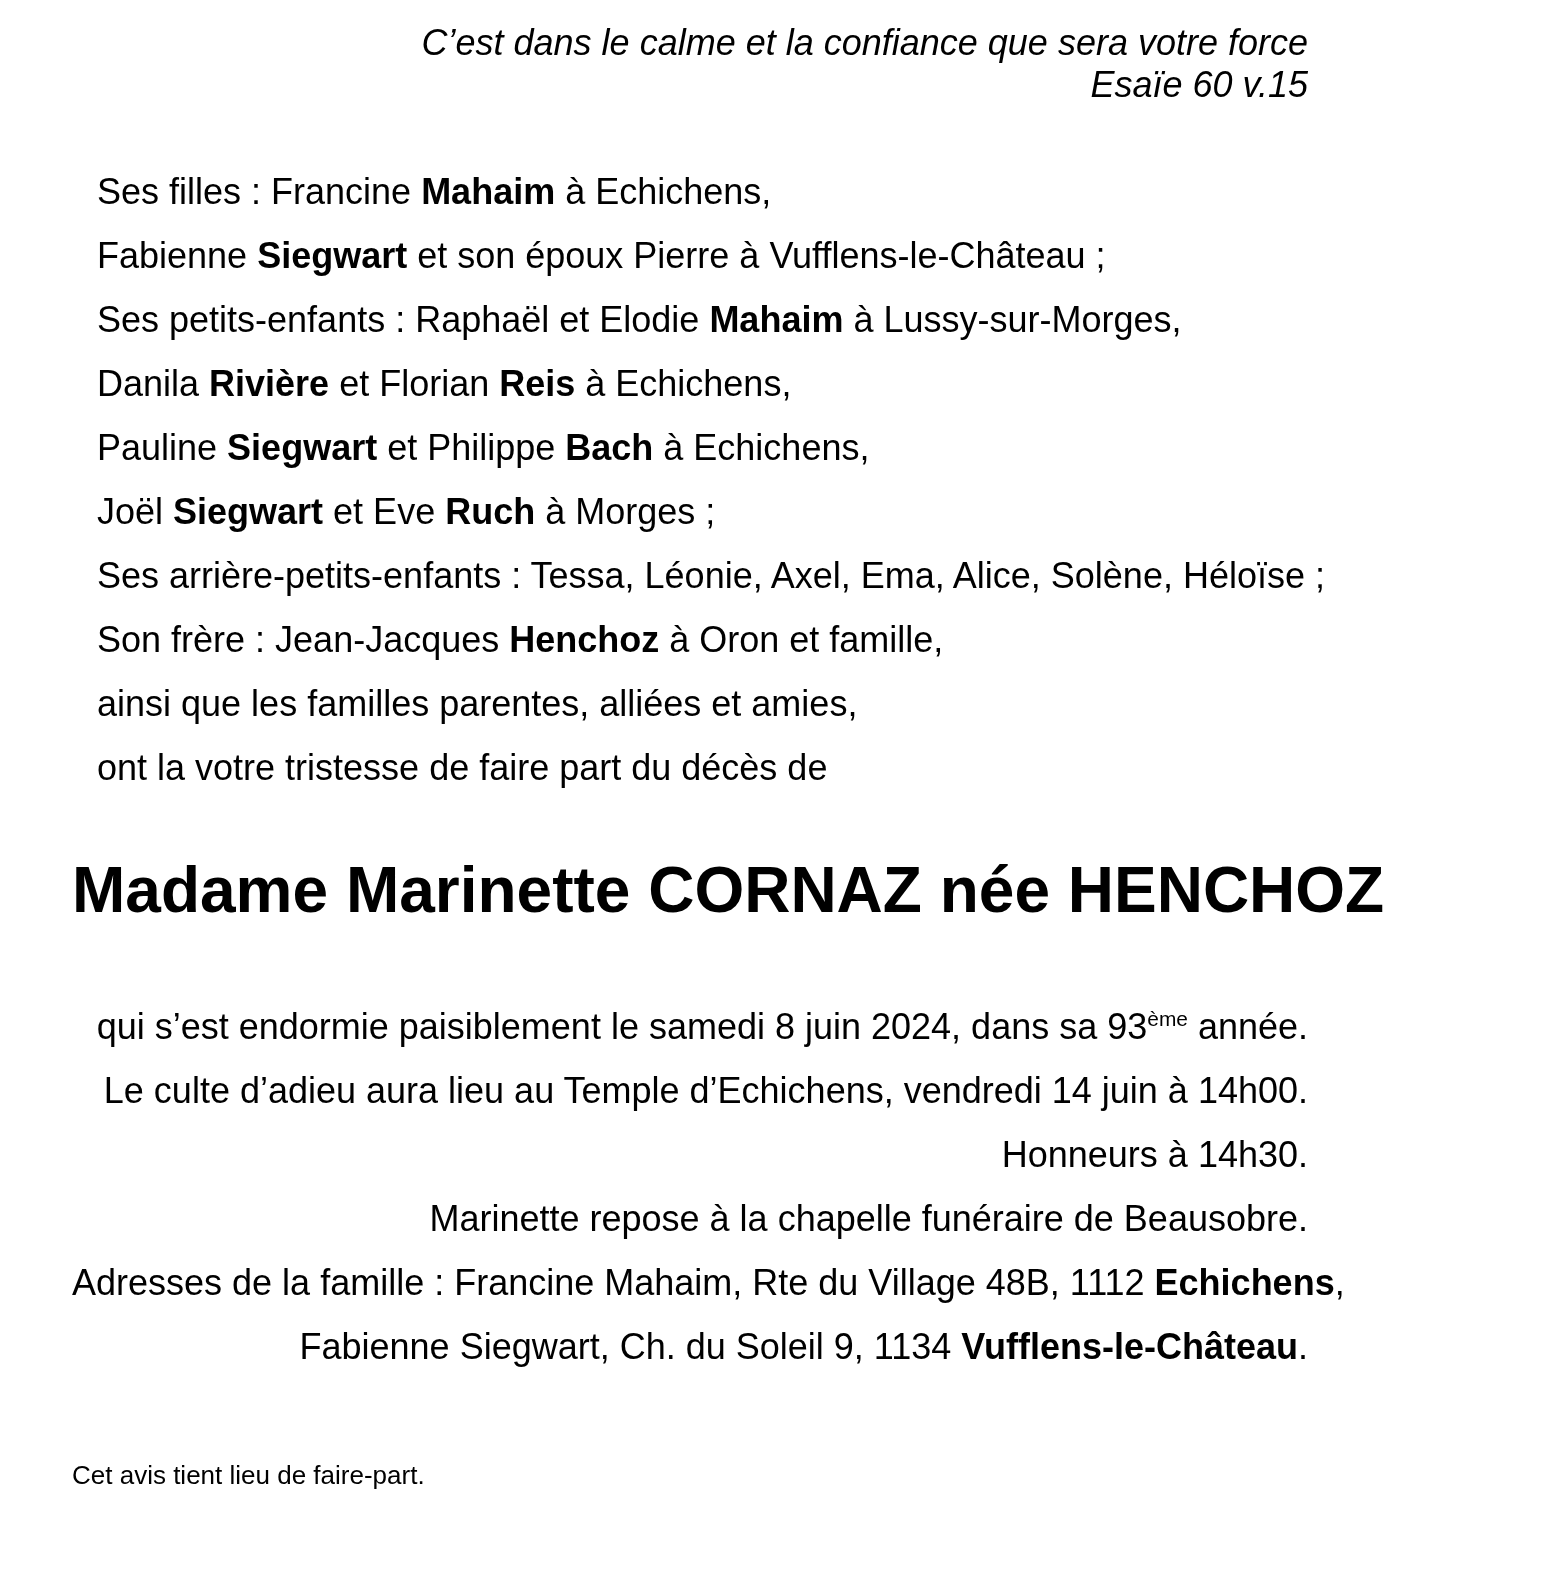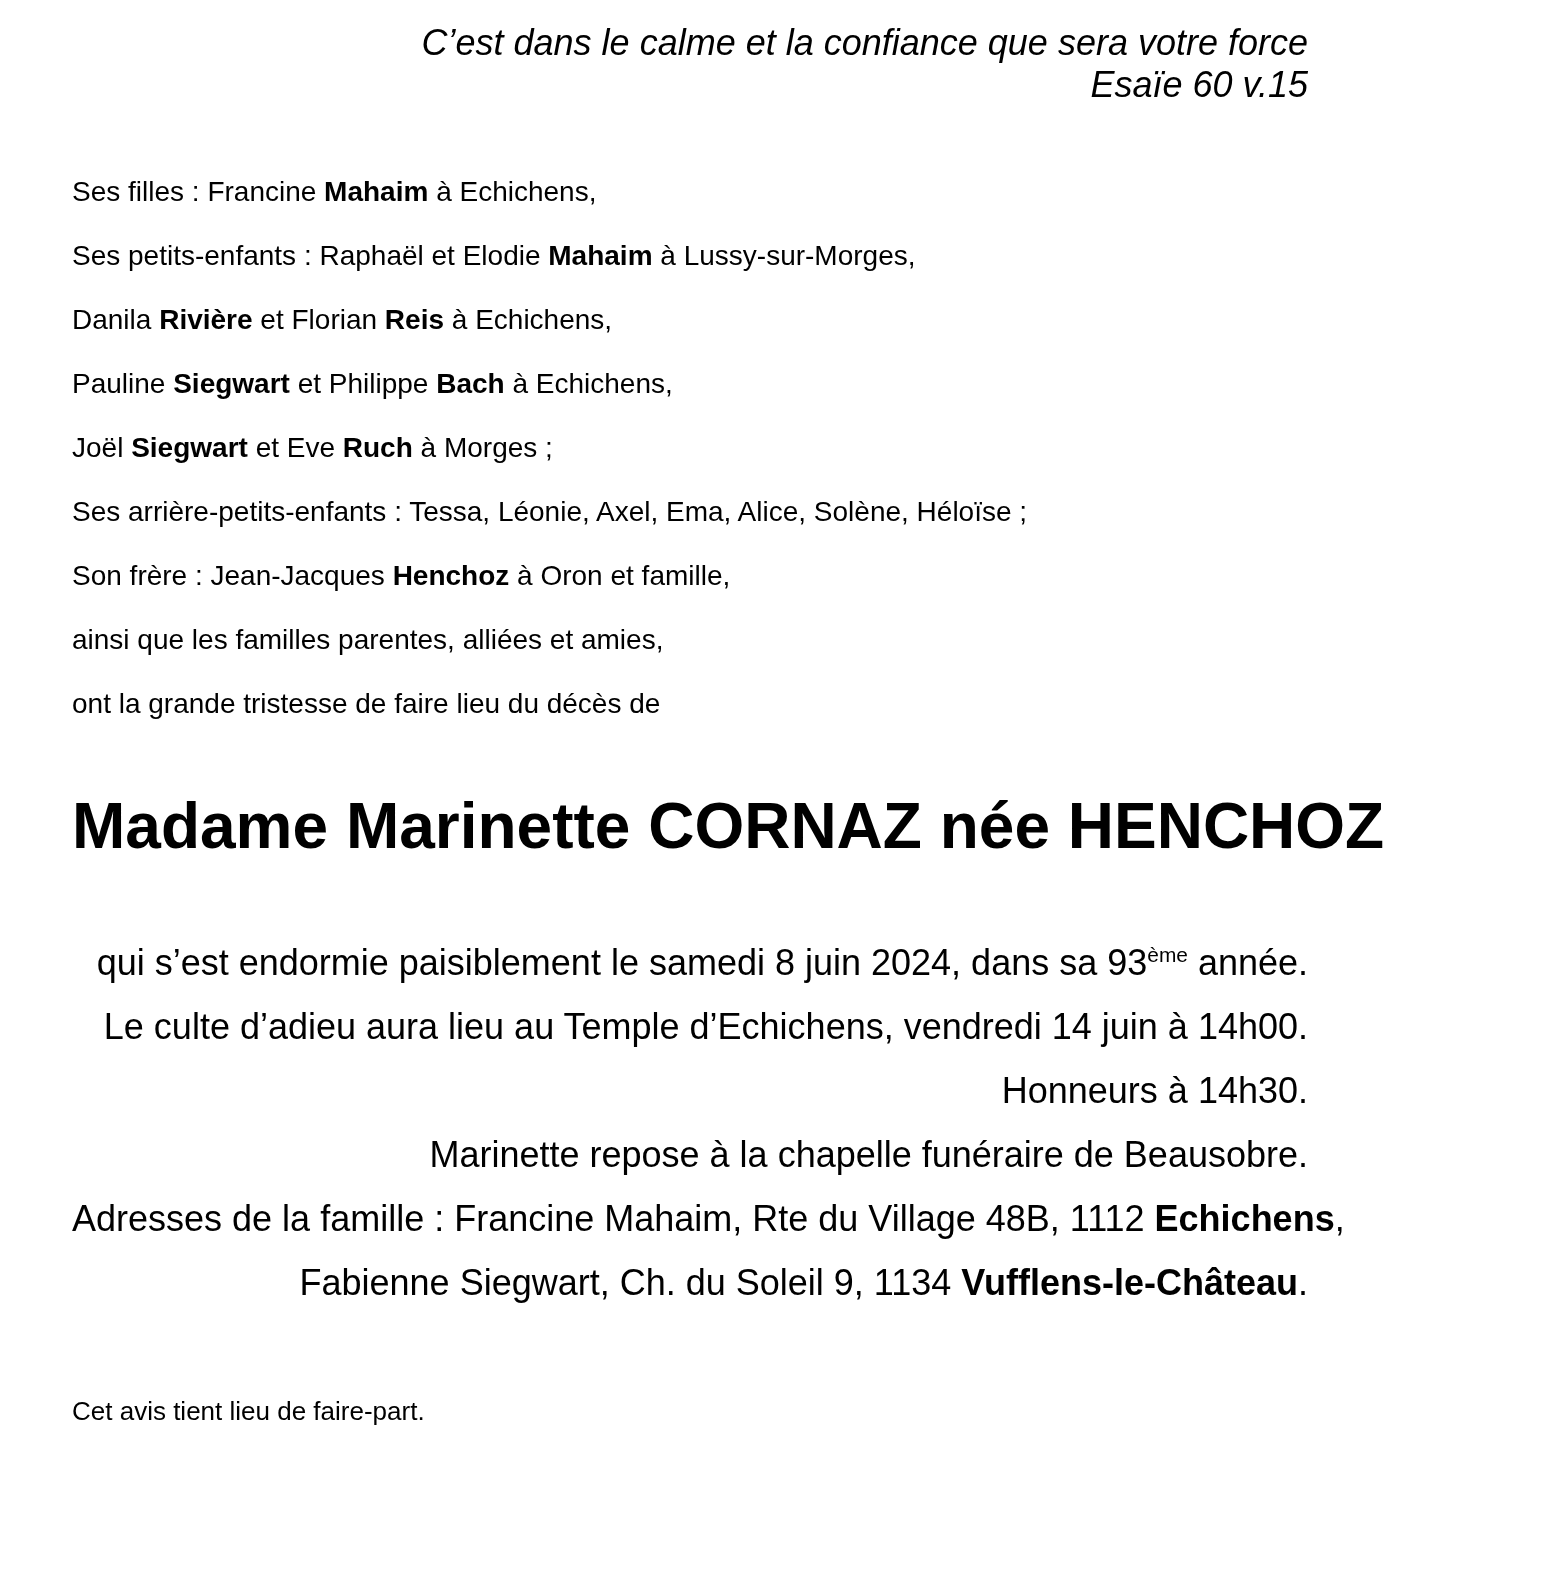--- a/index.html
+++ b/index.html
@@ -23,21 +23,22 @@
   }
   .epigraph {
     font-style: italic;
     text-align: right;
     font-size: 36px;
     line-height: 42px;
   }
   .epigraph p { margin: 0; }
   .family {
     margin-top: 54px;
-    font-size: 28px;
+    font-size: 36px;
+    margin-left: 25px;
   }
   .line {
     margin: 0;
     line-height: 64px;
     white-space: nowrap;
   }
   .title {
     margin: 62px 0 0 0;
     font-size: 64px;
     line-height: 56px;
@@ -68,28 +69,29 @@
 
 <div class="page">
 
   <div class="epigraph">
     <p>C’est dans le calme et la confiance que sera votre force</p>
     <p>Esaïe 60 v.15</p>
   </div>
 
   <div class="family">
       <p class="line"><span>Ses filles : Francine </span><span class="b">Mahaim</span><span> à Echichens,</span></p>
+      <p class="line"><span>Fabienne </span><span class="b">Siegwart</span><span> et son époux Pierre à Vufflens-le-Château ;</span></p>
       <p class="line"><span>Ses petits-enfants : Raphaël et Elodie </span><span class="b">Mahaim</span><span> à Lussy-sur-Morges,</span></p>
       <p class="line"><span>Danila </span><span class="b">Rivière</span><span> et Florian </span><span class="b">Reis</span><span> à Echichens,</span></p>
       <p class="line"><span>Pauline </span><span class="b">Siegwart</span><span> et Philippe </span><span class="b">Bach</span><span> à Echichens,</span></p>
       <p class="line"><span>Joël </span><span class="b">Siegwart</span><span> et Eve </span><span class="b">Ruch</span><span> à Morges ;</span></p>
       <p class="line"><span>Ses arrière-petits-enfants : Tessa, Léonie, Axel, Ema, Alice, Solène, Héloïse ;</span></p>
       <p class="line"><span>Son frère : Jean-Jacques </span><span class="b">Henchoz</span><span> à Oron et famille,</span></p>
       <p class="line"><span>ainsi que les familles parentes, alliées et amies,</span></p>
-      <p class="line"><span>ont la grande tristesse de faire lieu du décès de</span></p>
+      <p class="line"><span>ont la votre tristesse de faire part du décès de</span></p>
     </div>
 
   <h1 class="title">Madame Marinette CORNAZ née HENCHOZ</h1>
 
   <div class="details">
       <p class="line"><span>qui s’est endormie paisiblement le samedi 8 juin 2024, dans sa 93</span><span class="sup">ème</span><span> année.</span></p>
       <p class="line"><span>Le culte d’adieu aura lieu au Temple d’Echichens, vendredi 14 juin à 14h00.</span></p>
       <p class="line"><span>Honneurs à 14h30.</span></p>
       <p class="line"><span>Marinette repose à la chapelle funéraire de Beausobre.</span></p>
       <p class="line"><span>Adresses de la famille : Francine Mahaim, Rte du Village 48B, 1112 </span><span class="b">Echichens</span><span>,</span></p>

